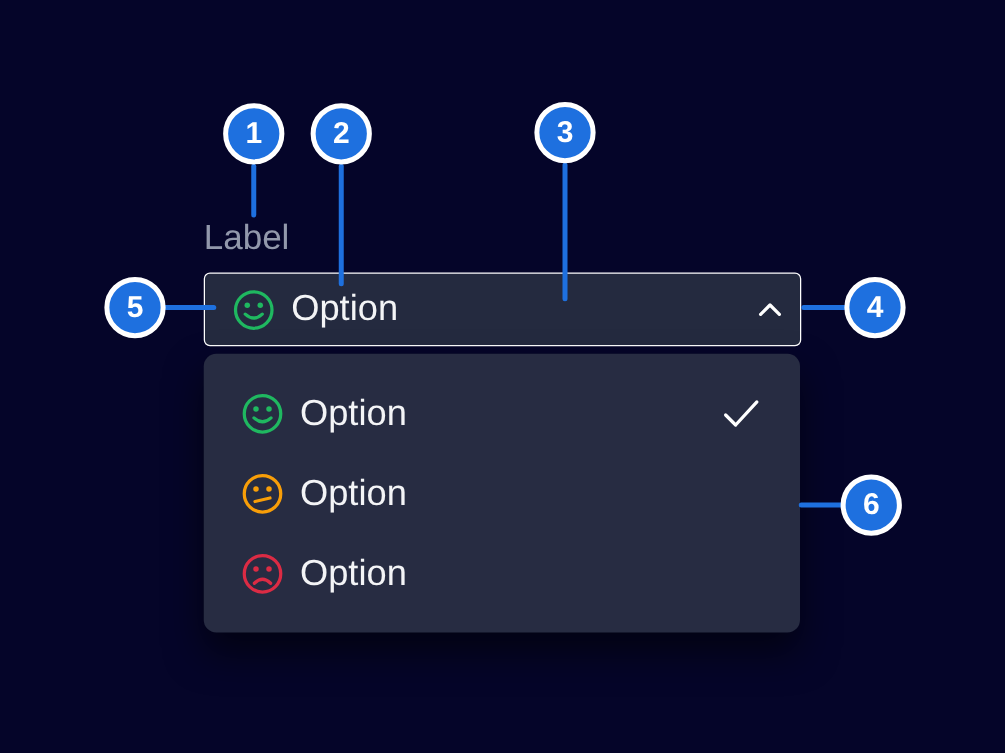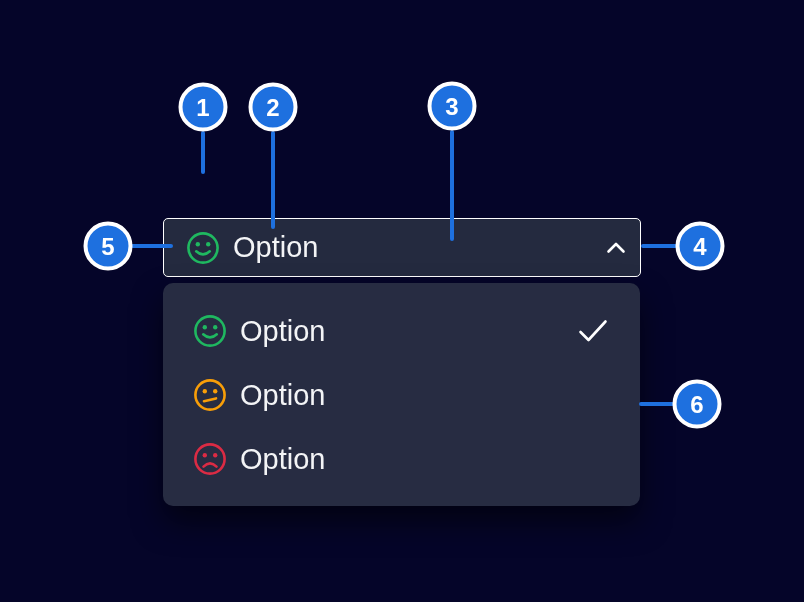--- a/index.html
+++ b/index.html
@@ -54,20 +54,21 @@
 
 <div class="stage">
 
   <div class="line v" style="left:201px;top:131px;height:43px"></div>
   <div class="line v" style="left:271px;top:131px;height:98px"></div>
   <div class="line v" style="left:450px;top:130px;height:111px"></div>
   <div class="line h" style="left:641px;top:244px;width:38px"></div>
   <div class="line h" style="left:130px;top:244px;width:43px"></div>
   <div class="line h" style="left:639px;top:402px;width:36px"></div>
 
+  <div class="field-label">Label</div>
 
   <div class="trigger">
     <span class="icon sentiment-positive">
       <svg width="34" height="34" viewBox="0 0 34 34">
         <circle cx="17" cy="17" r="14.6" fill="none" stroke="currentColor" stroke-width="2.6"></circle>
         <circle cx="11.8" cy="13.2" r="2.2" fill="currentColor"></circle>
         <circle cx="22.2" cy="13.2" r="2.2" fill="currentColor"></circle>
         <path d="M10.2 20.3 Q17 26.6 23.8 20.3" fill="none" stroke="currentColor" stroke-width="2.6" stroke-linecap="round"></path>
       </svg>
     </span>

